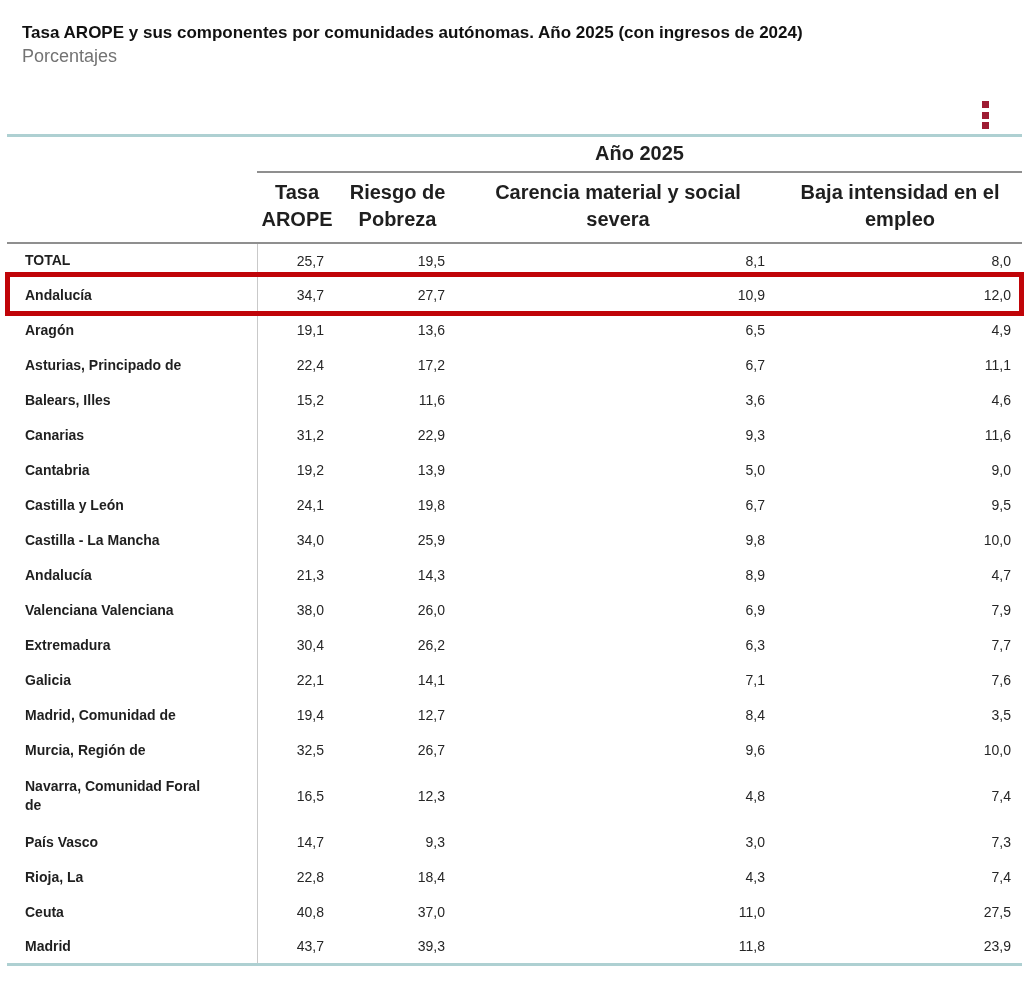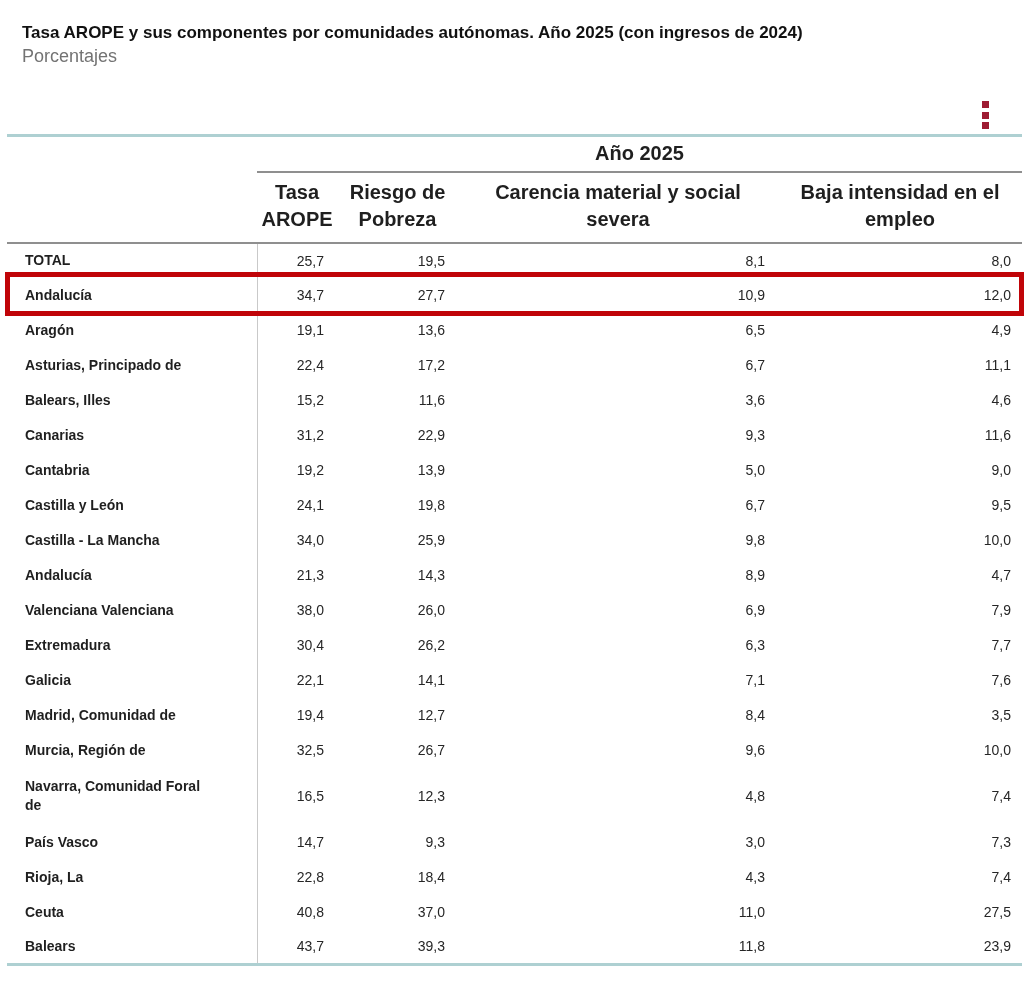--- a/index.html
+++ b/index.html
@@ -236,21 +236,21 @@
           <td class="num last">7,4</td>
         </tr>
         <tr>
           <td class="region">Ceuta</td>
           <td class="num">40,8</td>
           <td class="num">37,0</td>
           <td class="num">11,0</td>
           <td class="num last">27,5</td>
         </tr>
         <tr>
-          <td class="region">Balears</td>
+          <td class="region">Madrid</td>
           <td class="num">43,7</td>
           <td class="num">39,3</td>
           <td class="num">11,8</td>
           <td class="num last">23,9</td>
         </tr>
       </tbody>
   </table>
 
   <div class="highlight-box" id="highlight-box" style="left: 5px; top: 272px; width: 1019px; height: 44px;"></div>
 

